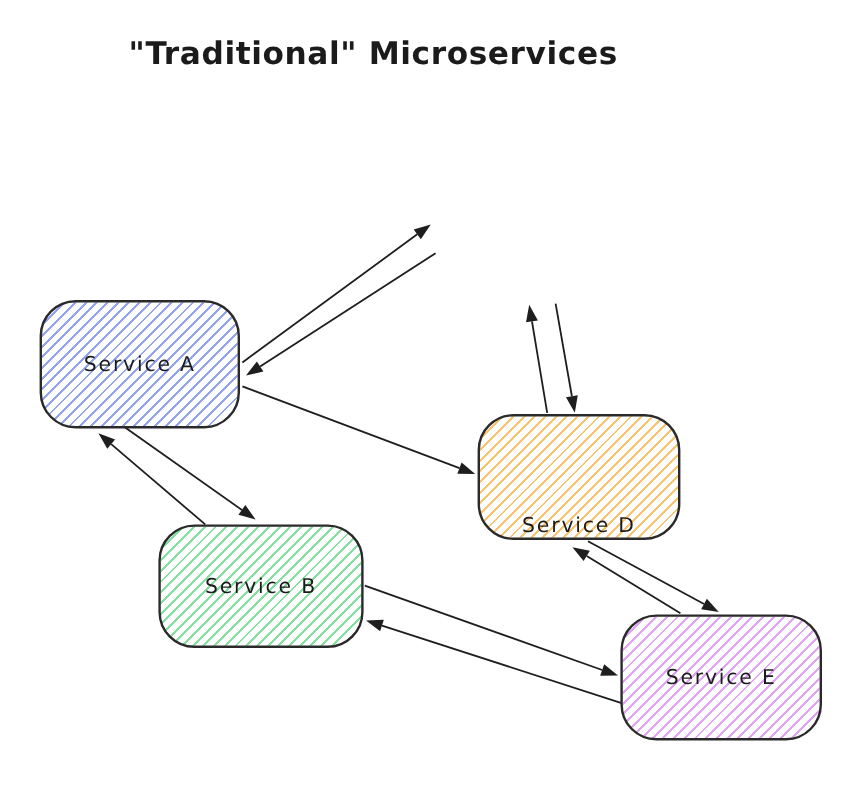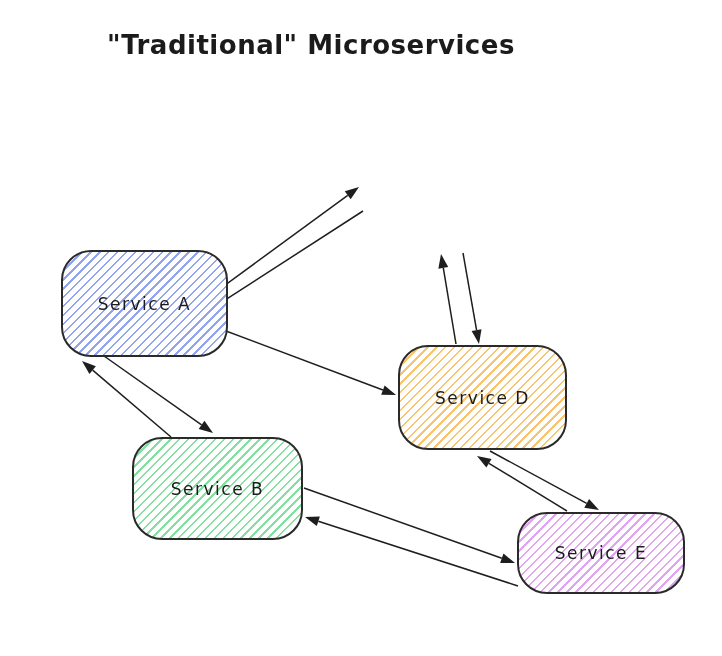--- a/index.html
+++ b/index.html
@@ -36,25 +36,25 @@
     align-items: center;
     justify-content: center;
     background-color: #ffffff;
   }
   .node-label {
     font-size: 17px;
     letter-spacing: 1.5px;
     color: #1b1b1b;
     white-space: nowrap;
   }
-  .node-a { left: 33px;  top: 250px; width: 167px; height: 107px; margin-left: 28px; }
+  .node-a { left: 33px;  top: 250px; width: 167px; height: 107px; }
   .node-b { left: 132px; top: 437px; width: 171px; height: 103px; }
   .node-c { left: 362px; top: 147px; width: 170px; height: 104px; }
   .node-d { left: 398px; top: 345px; width: 169px; height: 105px; }
-  .node-e { left: 517px; top: 512px; width: 168px; height: 82px; }
+  .node-e { left: 517px; top: 512px; width: 168px; height: 105px; }
   .arrow-layer {
     position: absolute;
     left: 0;
     top: 0;
     pointer-events: none;
   }
 </style>
 </head>
 <body>
 
@@ -111,21 +111,21 @@
 
   <div class="node node-a" style="background: repeating-linear-gradient(135deg, rgb(147, 164, 238) 0px, rgb(147, 164, 238) 1.7px, rgb(255, 255, 255) 1.7px, rgb(255, 255, 255) 6.3px);">
     <span class="node-label">Service A</span>
   </div>
 
   <div class="node node-b" style="background: repeating-linear-gradient(135deg, rgb(133, 223, 160) 0px, rgb(133, 223, 160) 1.7px, rgb(255, 255, 255) 1.7px, rgb(255, 255, 255) 6.3px);">
     <span class="node-label">Service B</span>
   </div>
 
 
-  <div class="node node-d" style="background: repeating-linear-gradient(135deg, rgb(249, 196, 111) 0px, rgb(249, 196, 111) 1.7px, rgb(255, 255, 255) 1.7px, rgb(255, 255, 255) 6.3px);">
+  <div class="node node-d" style="background: repeating-linear-gradient(135deg, rgb(249, 196, 111) 0px, rgb(249, 196, 111) 1.7px, rgb(255, 255, 255) 1.7px, rgb(255, 255, 255) 6.3px); align-items: flex-end;">
     <span class="node-label">Service D</span>
   </div>
 
   <div class="node node-e" style="background: repeating-linear-gradient(135deg, rgb(224, 164, 242) 0px, rgb(224, 164, 242) 1.7px, rgb(255, 255, 255) 1.7px, rgb(255, 255, 255) 6.3px);">
     <span class="node-label">Service E</span>
   </div>
 
 </div>
 
 </body></html>

